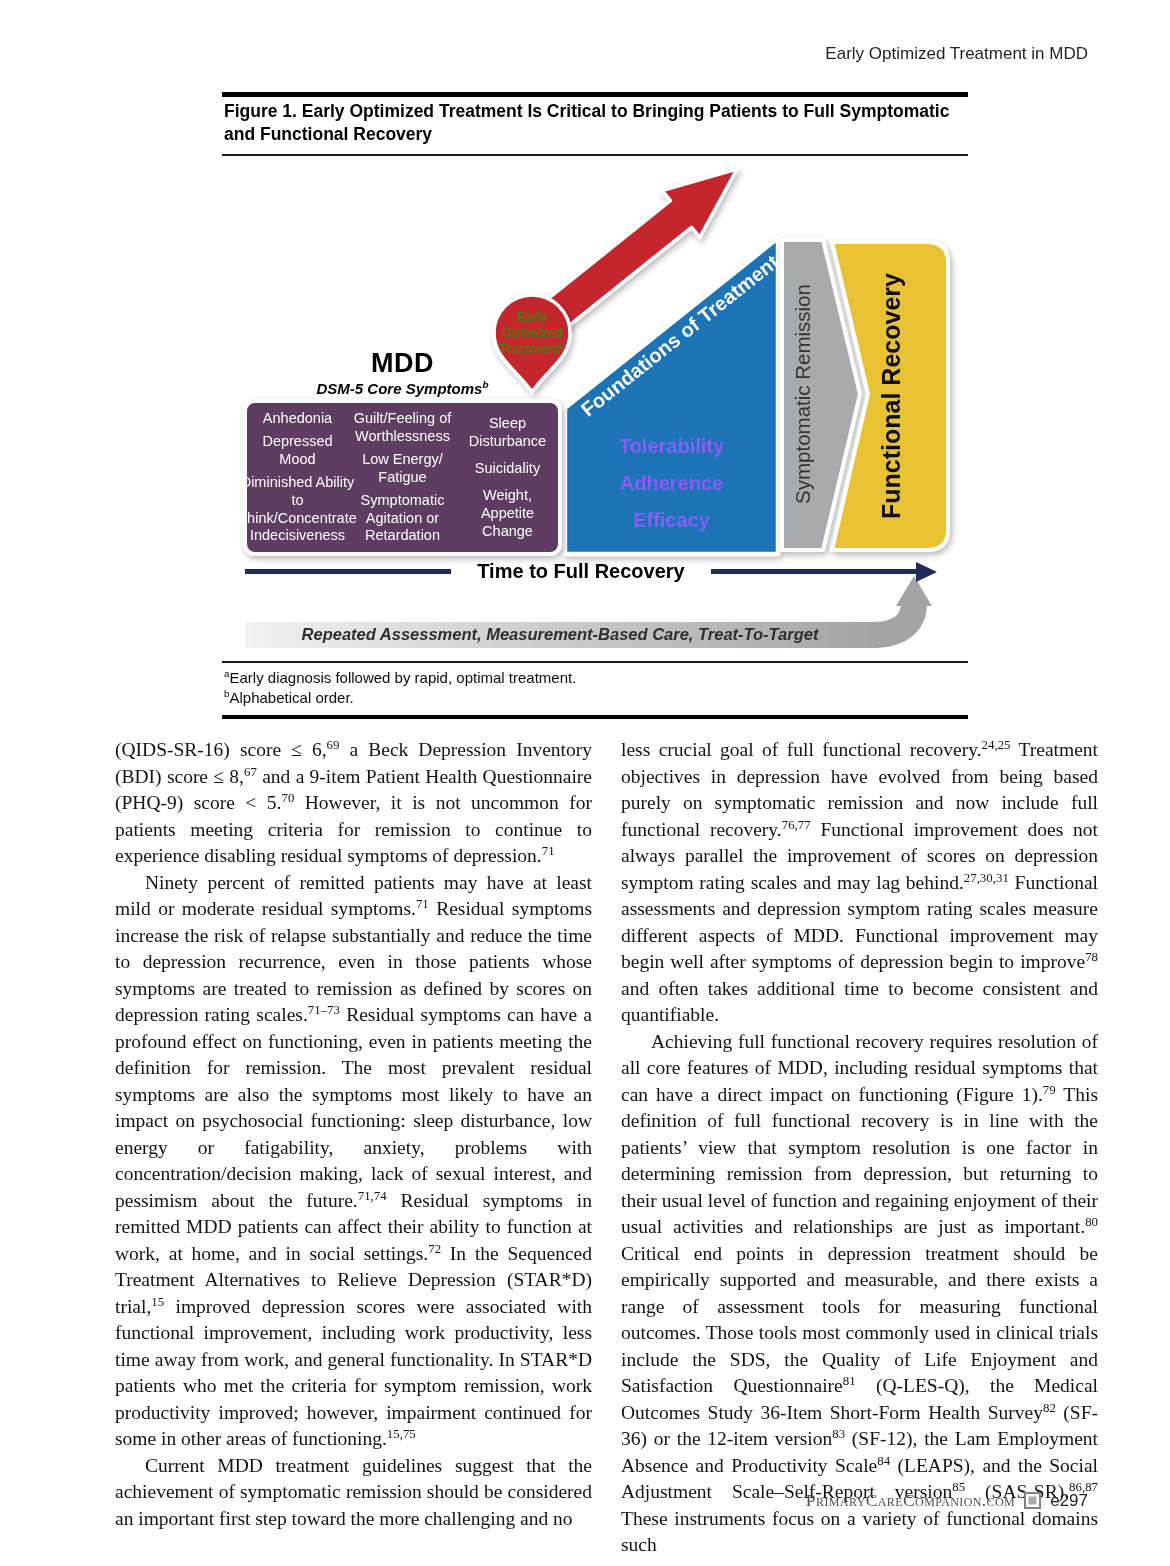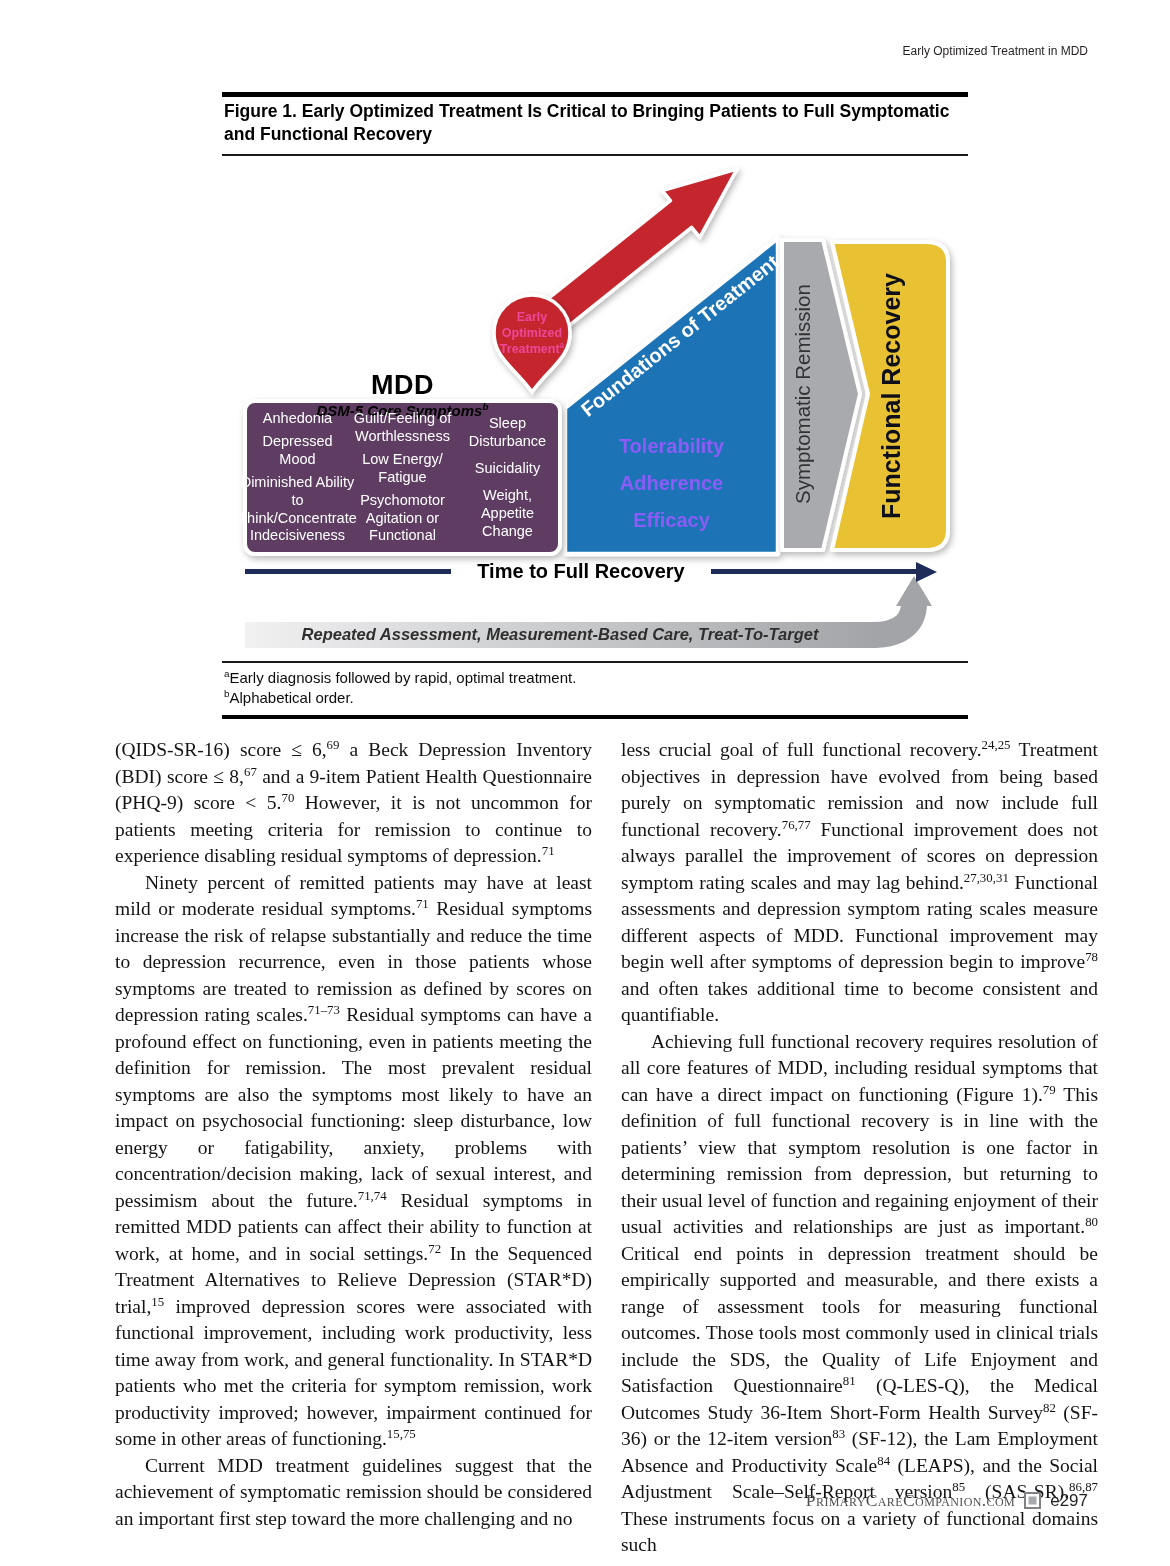--- a/index.html
+++ b/index.html
@@ -1,31 +1,31 @@
 <!DOCTYPE html>
 <html><head>
 <meta charset="utf-8">
 <style>
   html,body{margin:0;padding:0;background:#fff;}
   #page{position:relative;width:1170px;height:1566px;background:#fff;overflow:hidden;
         font-family:"Liberation Sans",sans-serif;color:#231f20;}
 
-  .running-head{position:absolute;top:44px;right:82px;font-size:12px;color:#231f20;}
+  .running-head{position:absolute;top:44px;right:82px;font-size:17px;color:#231f20;}
 
   
   #figure{position:absolute;left:222px;top:92px;width:746px;}
   .fig-bar-top{height:5px;background:#000;}
   .fig-title{font-weight:bold;font-size:17.5px;line-height:1.32;padding:3px 2px 8px 2px;color:#000;}
   .fig-rule{height:2px;background:#1a1a1a;}
   .diagram{position:relative;height:505px;background:#fff;}
   .diagram svg{position:absolute;left:0;top:0;}
 
   .badge-text{position:absolute;left:262px;top:153px;width:96px;text-align:center;
-              font-size:12.5px;line-height:16px;font-weight:bold;color:#ec4899;}
-  .mdd-heading{position:absolute;left:23px;top:194px;width:315px;text-align:center;color:#000;margin-top:22px;}
+              font-size:12.5px;line-height:16px;font-weight:bold;color:#4d7c0f;}
+  .mdd-heading{position:absolute;left:23px;top:194px;width:315px;text-align:center;color:#000;}
   .mdd-heading .t{font-size:27px;font-weight:bold;line-height:1;letter-spacing:.5px;}
   .mdd-heading .s{font-size:15px;font-weight:bold;font-style:italic;margin-top:3px;}
 
   .symptoms{position:absolute;left:23px;top:245px;width:315px;height:153px;display:flex;}
   .symptoms .scol{width:105px;display:flex;flex-direction:column;justify-content:space-evenly;
                   align-items:center;padding:4px 0;}
   .symptoms .item{font-size:14.5px;line-height:1.22;font-weight:500;color:#fff;text-align:center;
                   padding:0 3px;}
 
   .foundations-banner{position:absolute;left:458px;top:180px;transform:translate(-50%,-50%) rotate(-38.5deg);
@@ -122,21 +122,21 @@
 
       <div class="symptoms">
         <div class="scol">
           <div class="item">Anhedonia</div>
           <div class="item">Depressed Mood</div>
           <div class="item">Diminished Ability to Think/Concentrate Indecisiveness</div>
         </div>
         <div class="scol">
           <div class="item">Guilt/Feeling of Worthlessness</div>
           <div class="item">Low Energy/ Fatigue</div>
-          <div class="item">Psychomotor Agitation or Functional</div>
+          <div class="item">Symptomatic Agitation or Retardation</div>
         </div>
         <div class="scol">
           <div class="item">Sleep Disturbance</div>
           <div class="item">Suicidality</div>
           <div class="item">Weight, Appetite Change</div>
         </div>
       </div>
 
       <div class="foundations-banner">Foundations of Treatment</div>
 

